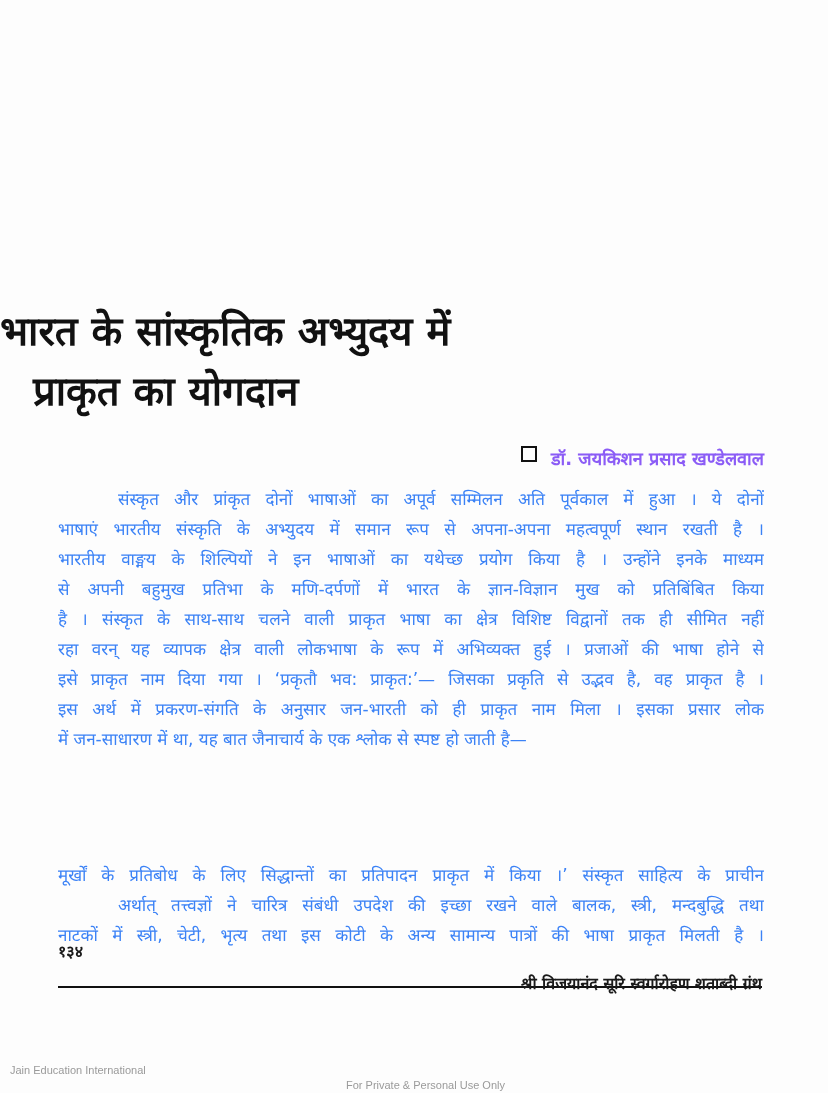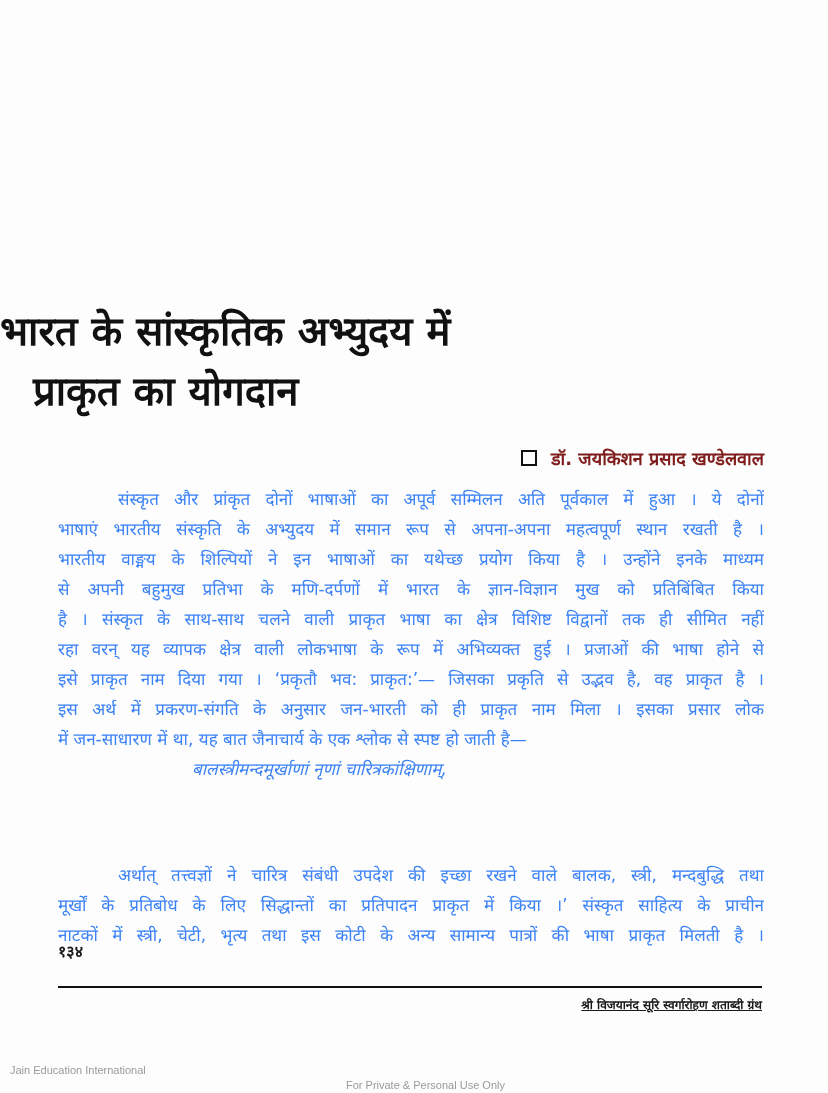--- a/index.html
+++ b/index.html
@@ -1,29 +1,29 @@
 <!DOCTYPE html>
 <html><head>
 <meta charset="utf-8">
 <style>
   html, body { margin:0; padding:0; }
   body { width:828px; height:1093px; background:#fdfdfd; position:relative; overflow:hidden; color:#1a1a1a; }
   .title { position:absolute; left:0; width:828px; text-align:left; font-family:"DejaVu Sans", sans-serif; font-weight:bold; font-size:40px; line-height:58px; color:#111; }
   .t1 { top:302px; }
   .t2 { top:362px;padding-left:33px; }
-  .author { position:absolute; top:446px; right:64px; font-family:"DejaVu Sans", sans-serif; font-weight:bold; font-size:18px; color:#7f1d1d; display:flex; align-items:center; gap:14px; }
+  .author { position:absolute; top:446px; right:64px; font-family:"DejaVu Sans", sans-serif; font-weight:bold; font-size:18px; color:#8b5cf6; display:flex; align-items:flex-start; gap:14px; }
   .box { width:12px; height:12px; border:2px solid #111; display:inline-block; }
   .body { position:absolute; left:58px; width:706px; font-family:"DejaVu Sans", sans-serif; font-size:17px; color:#3b82f6; }
   .line { height:30px; line-height:30px; white-space:nowrap; overflow:hidden; text-align:justify; text-align-last:justify; }
   .line.last { text-align-last:left; }
   .indent { padding-left:60px; }
   .verse { font-style:italic; padding-left:134px; text-align-last:left; }
   .rule { position:absolute; left:58px; top:986px; width:704px; height:2px; background:#111; }
   .footer-l { position:absolute; left:58px; top:940px; font-family:Liberation Mono, monospace; font-weight:bold; font-size:16px; }
-  .footer-r { position:absolute; right:66px; top:996px; font-family:"DejaVu Sans", sans-serif; font-weight:bold; font-size:12px;text-decoration:underline; }
+  .footer-r { position:absolute; right:66px; top:972px; font-family:"DejaVu Sans", sans-serif; font-weight:bold; font-size:16px; }
   .wm { position:absolute; top:1064px; font-family:"Liberation Sans", sans-serif; font-size:11px; color:#9a9a9a; }
 </style>
 </head>
 <body>
 
 <div class="title t1">भारत के सांस्कृतिक अभ्युदय में</div>
 <div class="title t2">प्राकृत का योगदान</div>
 
 <div class="author">
   <span class="box"></span>
@@ -33,26 +33,25 @@
 <div class="body" style="top:484px;">
   <div class="line indent">संस्कृत और प्रांकृत दोनों भाषाओं का अपूर्व सम्मिलन अति पूर्वकाल में हुआ । ये दोनों</div>
   <div class="line">भाषाएं भारतीय संस्कृति के अभ्युदय में समान रूप से अपना-अपना महत्वपूर्ण स्थान रखती है ।</div>
   <div class="line">भारतीय वाङ्मय के शिल्पियों ने इन भाषाओं का यथेच्छ प्रयोग किया है । उन्होंने इनके माध्यम</div>
   <div class="line">से अपनी बहुमुख प्रतिभा के  मणि-दर्पणों में भारत के ज्ञान-विज्ञान मुख को प्रतिबिंबित किया</div>
   <div class="line">है । संस्कृत के साथ-साथ चलने वाली प्राकृत भाषा का क्षेत्र विशिष्ट विद्वानों तक ही सीमित नहीं</div>
   <div class="line">रहा वरन् यह व्यापक क्षेत्र वाली लोकभाषा के रूप में अभिव्यक्त हुई । प्रजाओं की भाषा होने से</div>
   <div class="line">इसे प्राकृत नाम दिया गया । ‘प्रकृतौ भव: प्राकृत:’— जिसका प्रकृति से उद्भव है, वह प्राकृत है ।</div>
   <div class="line">इस अर्थ में प्रकरण-संगति के अनुसार जन-भारती को ही प्राकृत नाम मिला । इसका प्रसार लोक</div>
   <div class="line last">में जन-साधारण में था, यह बात जैनाचार्य के एक श्लोक से स्पष्ट हो जाती है—</div>
-  <div class="line verse">बालस्त्रीमन्दमूर्खाणां नृणां चारित्रकांक्षिणाम्,</div>
 </div>
 
 <div class="body" style="top:860px;">
+  <div class="line">मूर्खों के प्रतिबोध के लिए सिद्धान्तों का प्रतिपादन प्राकृत में किया ।’ संस्कृत साहित्य के प्राचीन</div>
   <div class="line indent">अर्थात् तत्त्वज्ञों ने चारित्र संबंधी उपदेश की इच्छा रखने वाले बालक, स्त्री, मन्दबुद्धि तथा</div>
-  <div class="line">मूर्खों के प्रतिबोध के लिए सिद्धान्तों का प्रतिपादन प्राकृत में किया ।’ संस्कृत साहित्य के प्राचीन</div>
   <div class="line">नाटकों में स्त्री, चेटी, भृत्य तथा इस कोटी के अन्य सामान्य पात्रों की भाषा प्राकृत मिलती है ।</div>
 </div>
 
 <div class="rule"></div>
 <div class="footer-l">१३४</div>
 <div class="footer-r">श्री विजयानंद  सूरि स्वर्गारोहण शताब्दी ग्रंथ</div>
 
 <div class="wm" style="left:10px;">Jain Education International</div>
 <div class="wm" style="left:346px;margin-top:15px;">For Private &amp; Personal Use Only</div>
 <div class="wm" style="right:10px;margin-top:36px;">www.jainelibrary.org</div>

